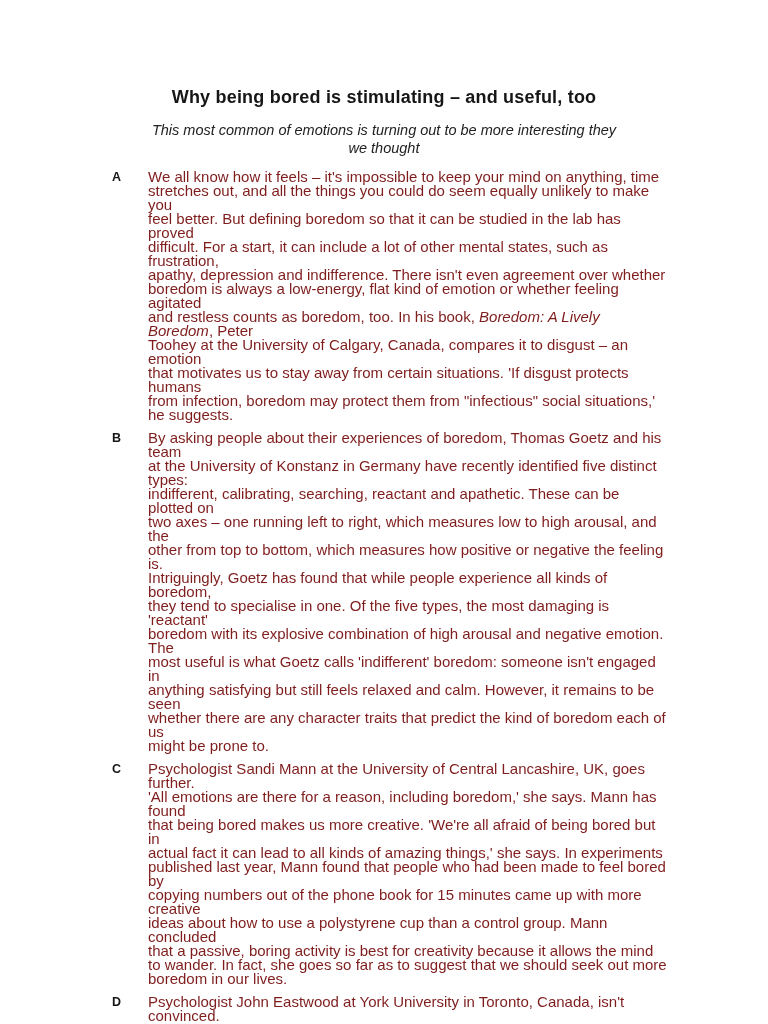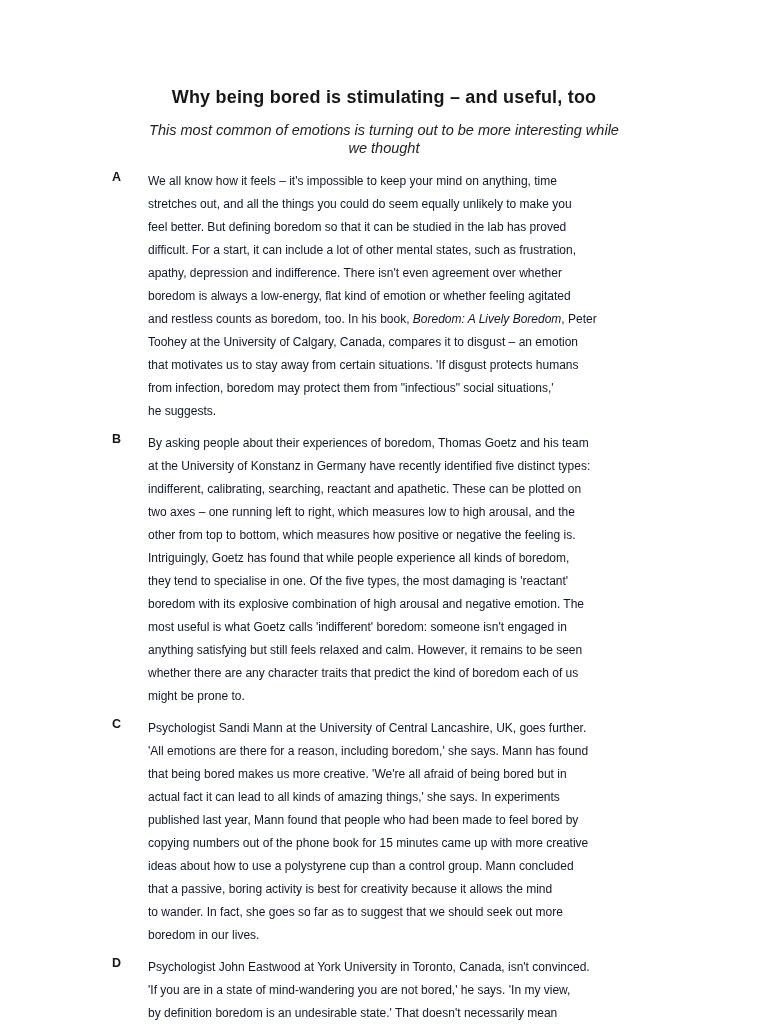--- a/index.html
+++ b/index.html
@@ -42,33 +42,33 @@
   }
   .para-label {
     width: 36px;
     flex-shrink: 0;
     font-weight: bold;
     font-size: 12.5px;
     line-height: 14.2px;
     color: #161616;
   }
   .para-text {
-    font-size: 12px;
-    line-height: 23px;
+    font-size: 15px;
+    line-height: 14px;
     white-space: pre-line;
-    color: #0f172a;
+    color: #7f1d1d;
   }
 </style>
 </head>
 <body>
 
 <div class="canvas">
   <div class="page">
     <h1 class="doc-title">Why being bored is stimulating – and useful, too</h1>
-    <div class="doc-subtitle">This most common of emotions is turning out to be more interesting while
+    <div class="doc-subtitle">This most common of emotions is turning out to be more interesting they
 we thought</div>
     <div class="paragraphs" id="paragraphs">
   <div class="para">
     <div class="para-label">A</div>
     <div class="para-text">We all know how it feels – it's impossible to keep your mind on anything, time
 stretches out, and all the things you could do seem equally unlikely to make you
 feel better. But defining boredom so that it can be studied in the lab has proved
 difficult. For a start, it can include a lot of other mental states, such as frustration,
 apathy, depression and indifference. There isn't even agreement over whether
 boredom is always a low-energy, flat kind of emotion or whether feeling agitated

